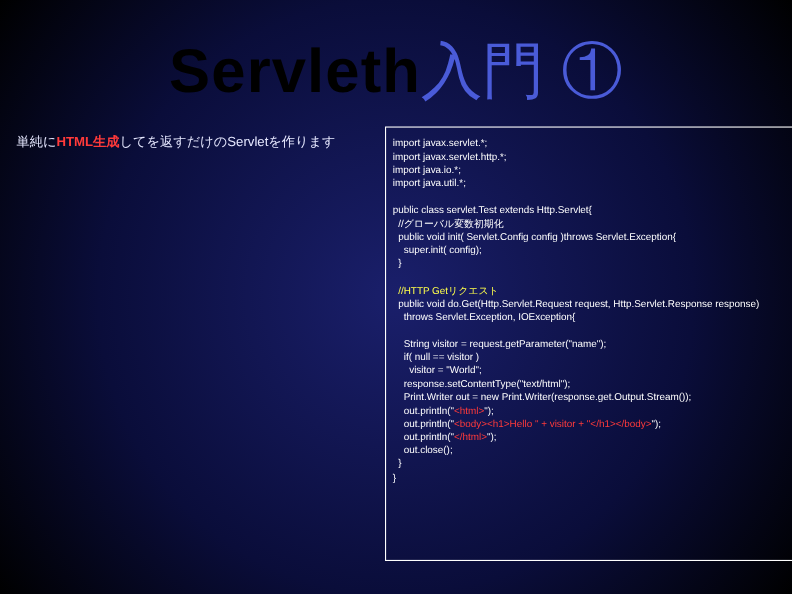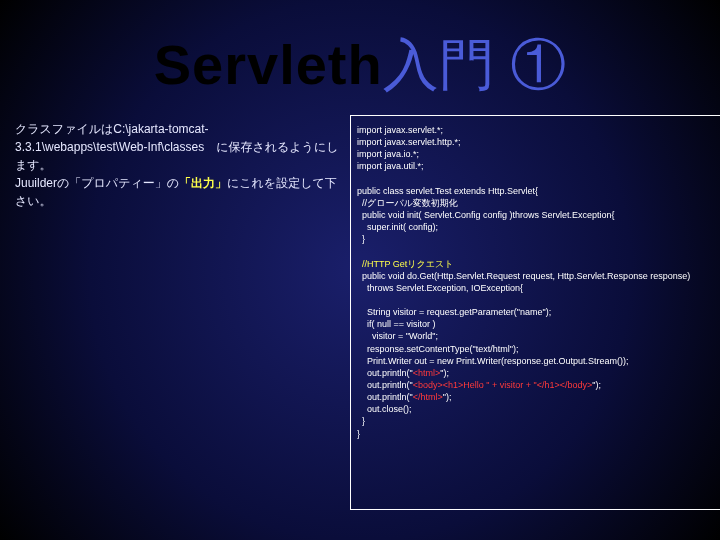--- a/index.html
+++ b/index.html
@@ -54,22 +54,21 @@
 </style>
 </head>
 <body>
 
 <div class="title">
   <span class="tblack">Servleth</span><span class="tblue">入門 ①</span>
 </div>
 
 <div class="left">
   <div class="para">
-    <span>クラスファイルはC:\jakarta-tomcat-3.3.1\webapps\test\Web-Inf\classes　に保存されるようにします。</span><br>
-    <span>Juuilderの「プロパティー」の</span><span class="hl-yellow">「出力」</span><span>にこれを設定して下さい。</span>
+    <span>単純に</span><span class="hl-red">HTML生成</span><span>してを返すだけのServletを作ります</span>
   </div>
 </div>
 
 <div class="right"><span>import javax.servlet.*;</span>
 <span>import javax.servlet.http.*;</span>
 <span>import java.io.*;</span>
 <span>import java.util.*;</span>
 <span></span>
 <span>public class servlet.Test extends Http.Servlet{</span>
 <span>  //グローバル変数初期化</span>

